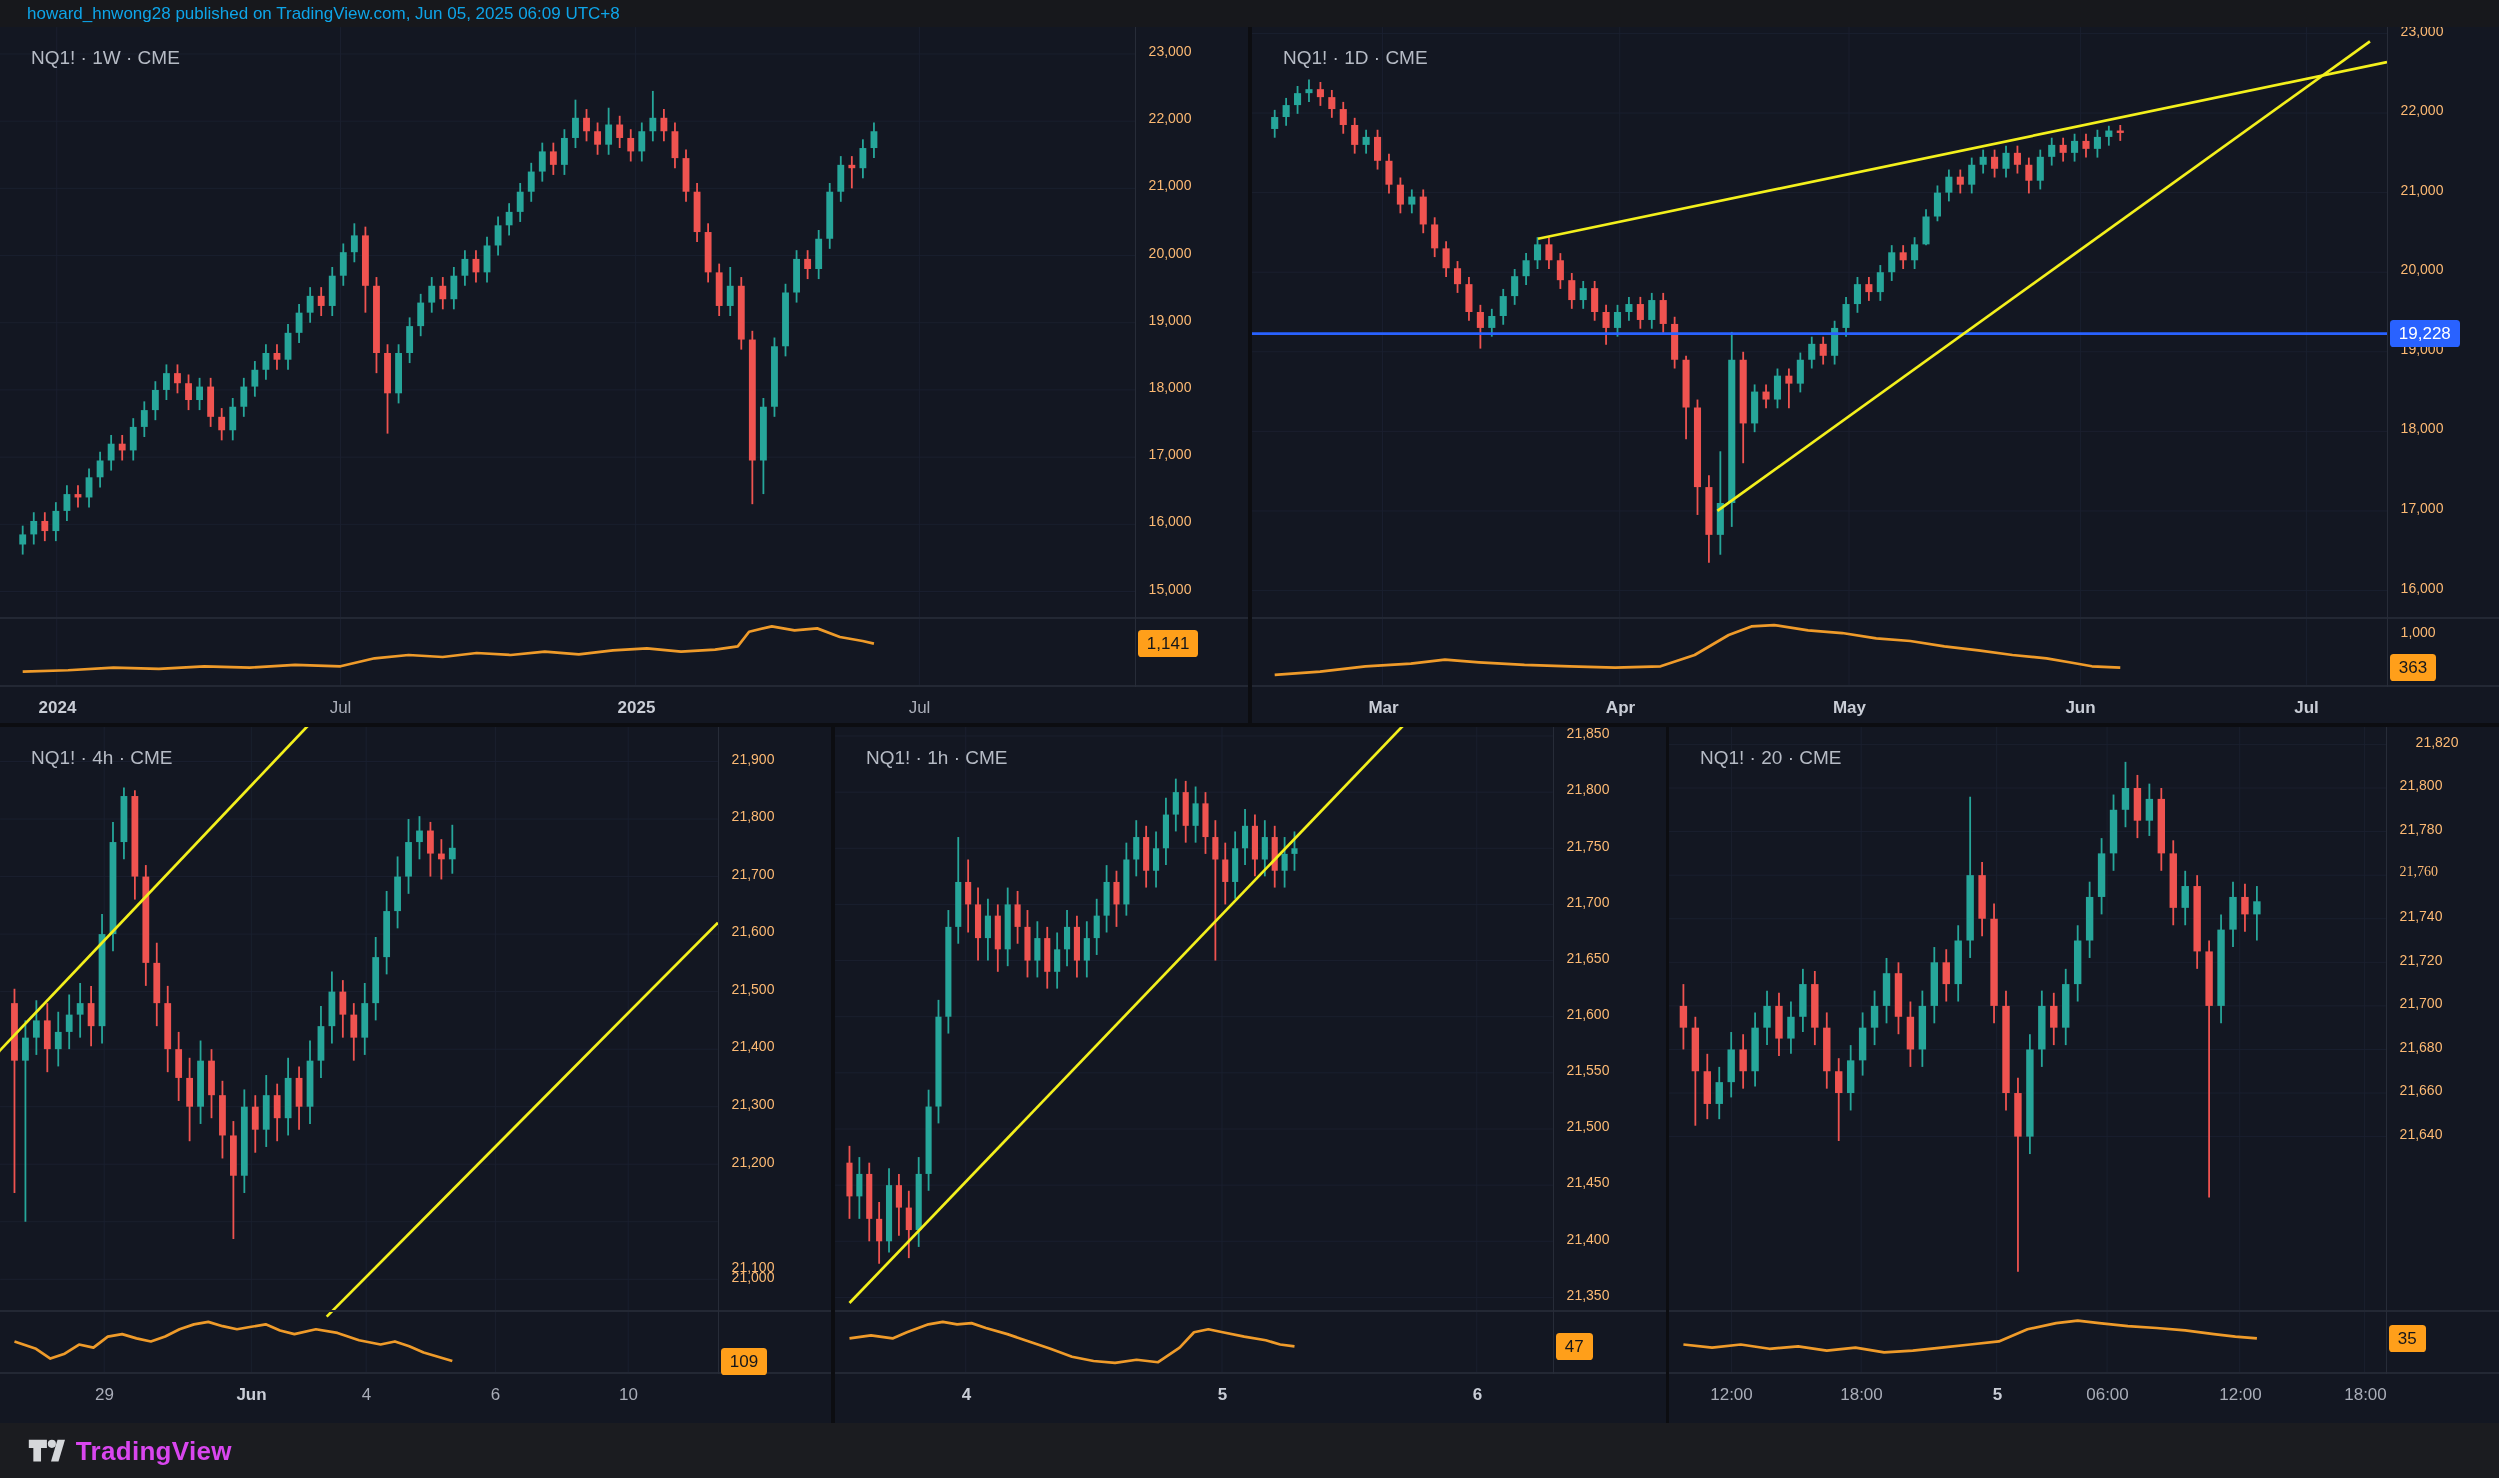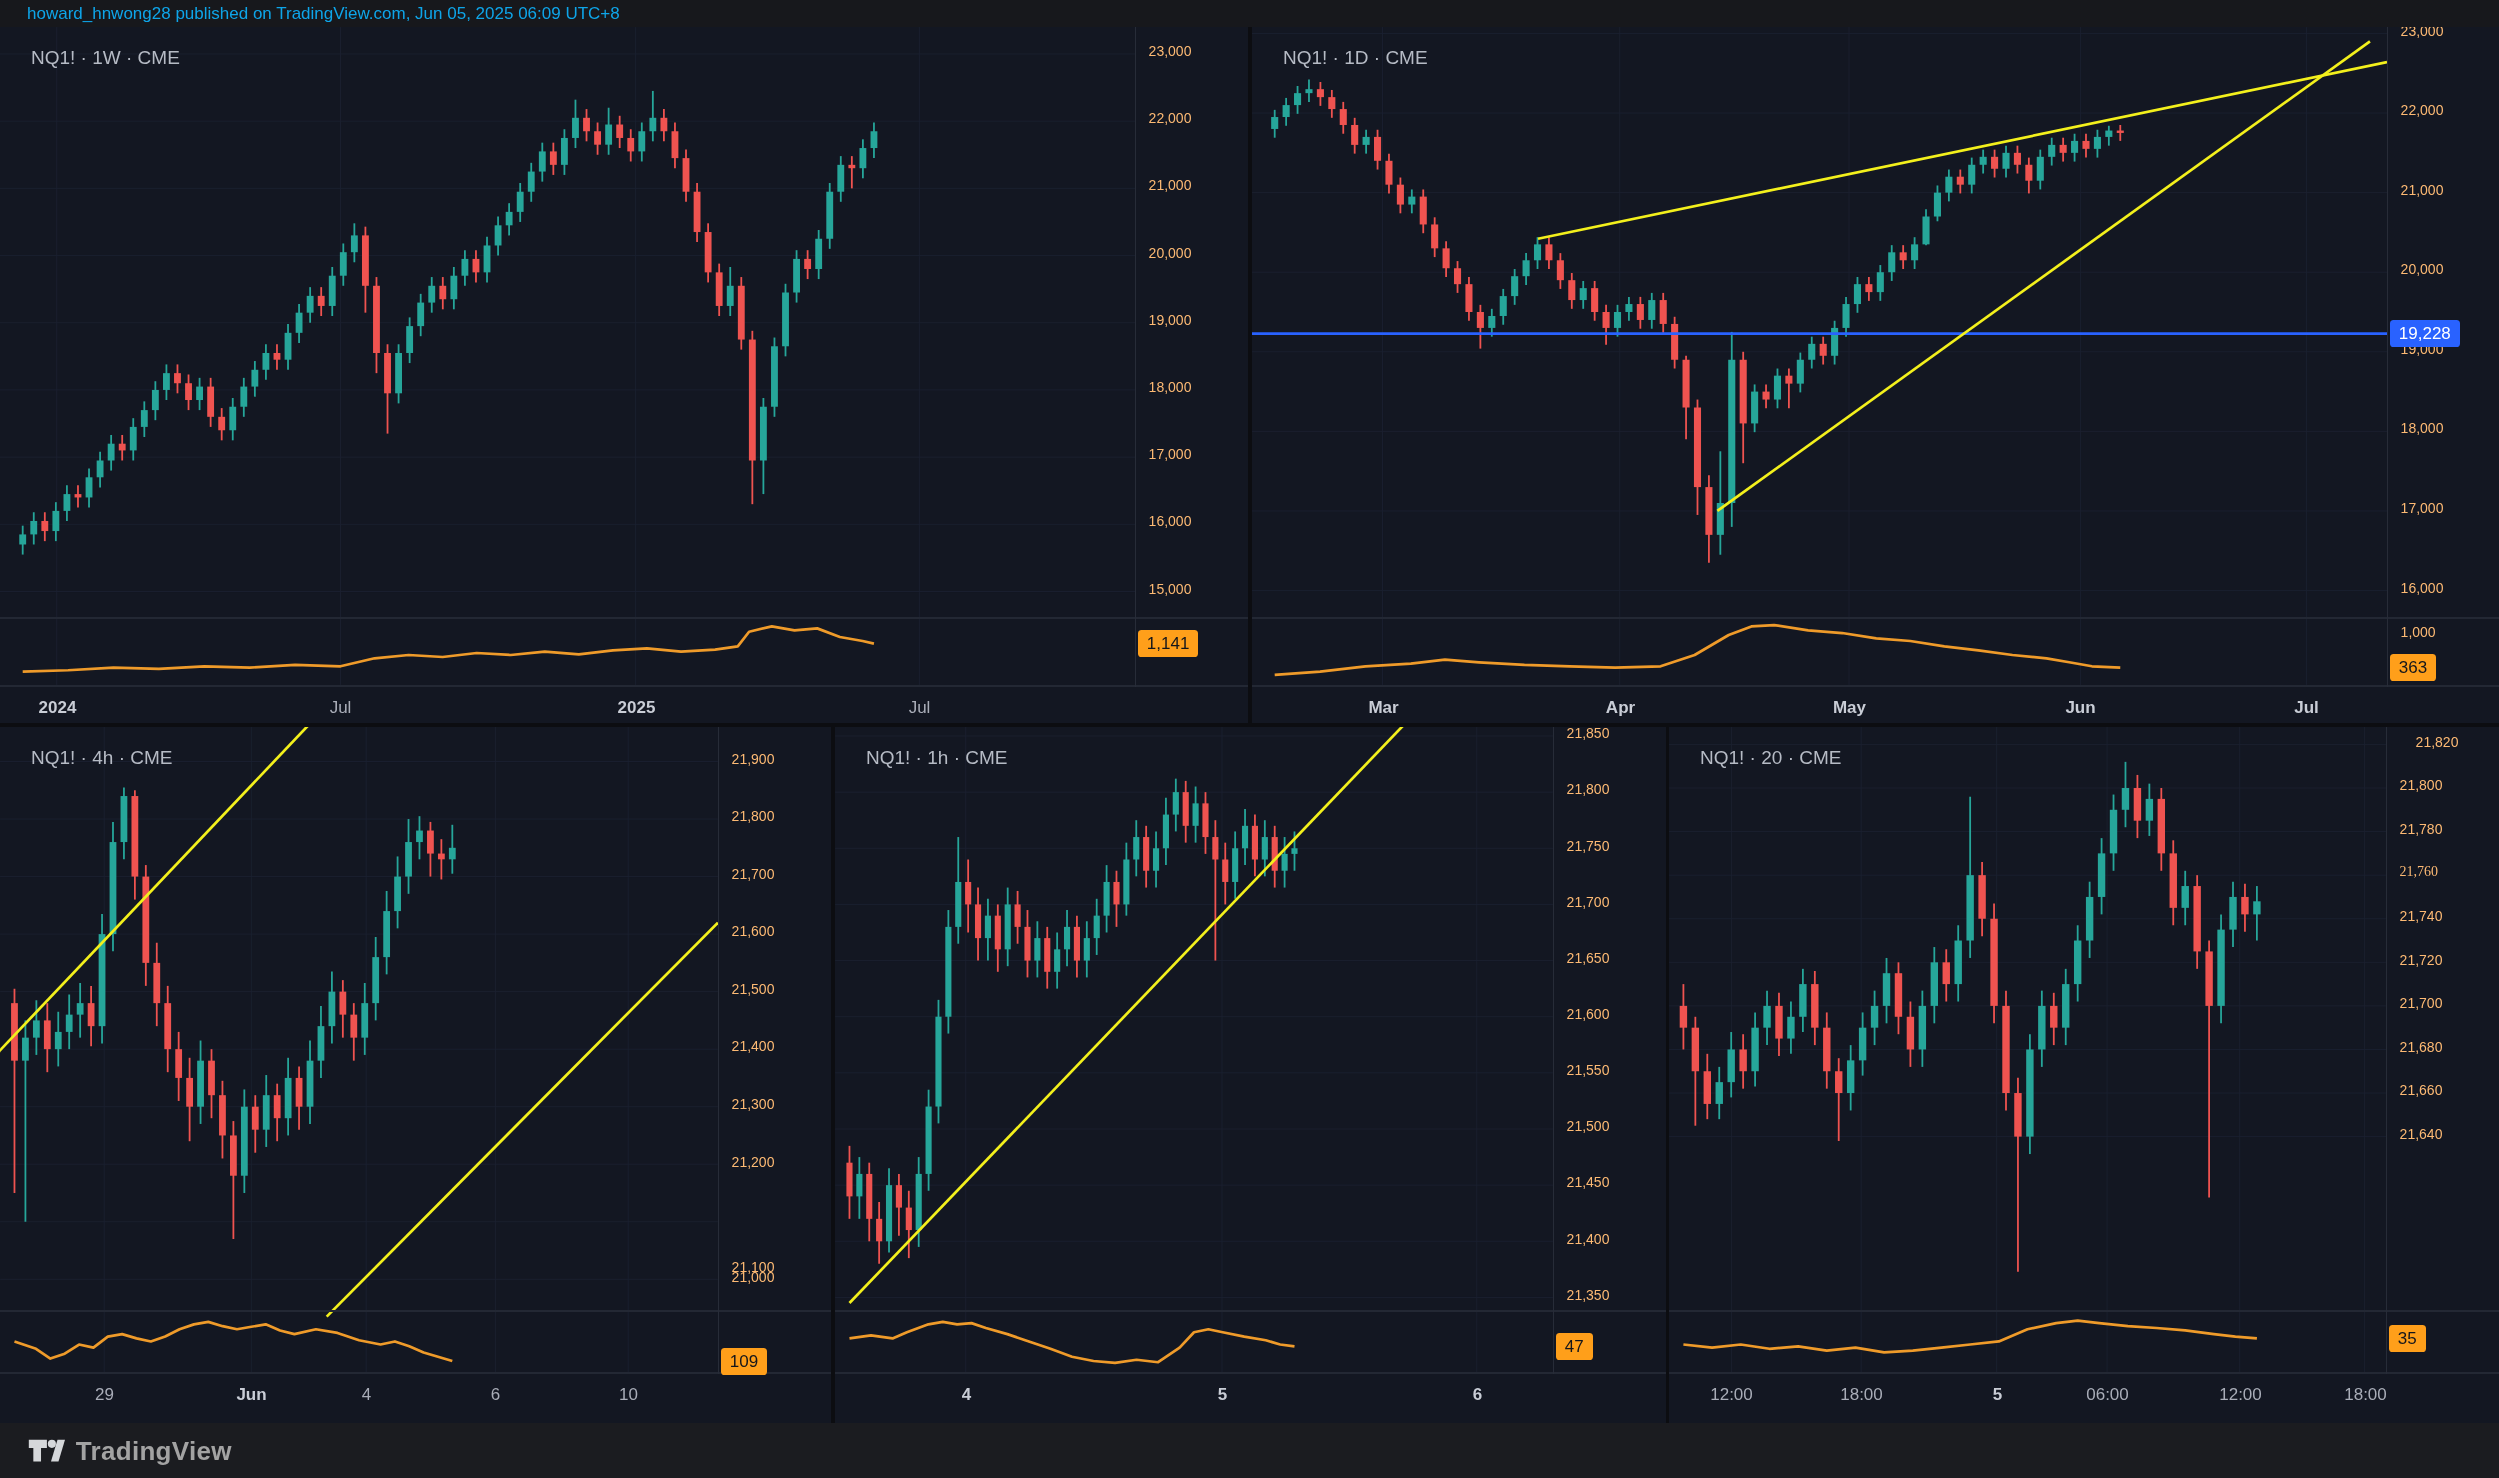--- a/index.html
+++ b/index.html
@@ -14,21 +14,21 @@
   .ylabel{position:absolute;left:12.6px;font-size:14px;color:#fdba74;white-space:nowrap;}
   .tlabel{position:absolute;top:10.8px;width:81px;margin-left:-40px;text-align:center;font-size:17px;color:#a9adb8;}
   .tlabel.bold{font-weight:bold;color:#c9cdd6;}
   .sep{position:absolute;left:0;width:100%;height:1.8px;background:#232834;z-index:3;}
   .badge{position:absolute;left:1.8px;height:27px;line-height:27px;padding:0 9px;border-radius:3.6px;
          font-size:17px;white-space:nowrap;z-index:7;}
   .badge.orange{background:#ff9f1a;color:#14161c;}
   .badge.blue{background:#2962ff;color:#ffffff;}
   .footer{position:absolute;left:0;top:1423px;width:100%;height:56px;background:#1b1c20;
           display:flex;align-items:center;padding-left:27px;box-sizing:border-box;}
-  .brand{color:#a3a3a3;font-size:26px;font-weight:bold;margin-left:10.8px;letter-spacing:0.3px;}
+  .brand{color:#d946ef;font-size:26px;font-weight:bold;margin-left:10.8px;letter-spacing:0.3px;}
 </style>
 </head>
 <body>
 
 <div class="header">
   <span>howard_hnwong28 published on TradingView.com, Jun 05, 2025 06:09 UTC+8</span>
 </div>
 
 <div class="panel" style="left: 0px; top: 27px; width: 1248px; height: 696px;">
   <svg class="plot" width="1135" height="658" viewBox="0 0 1263 732">

